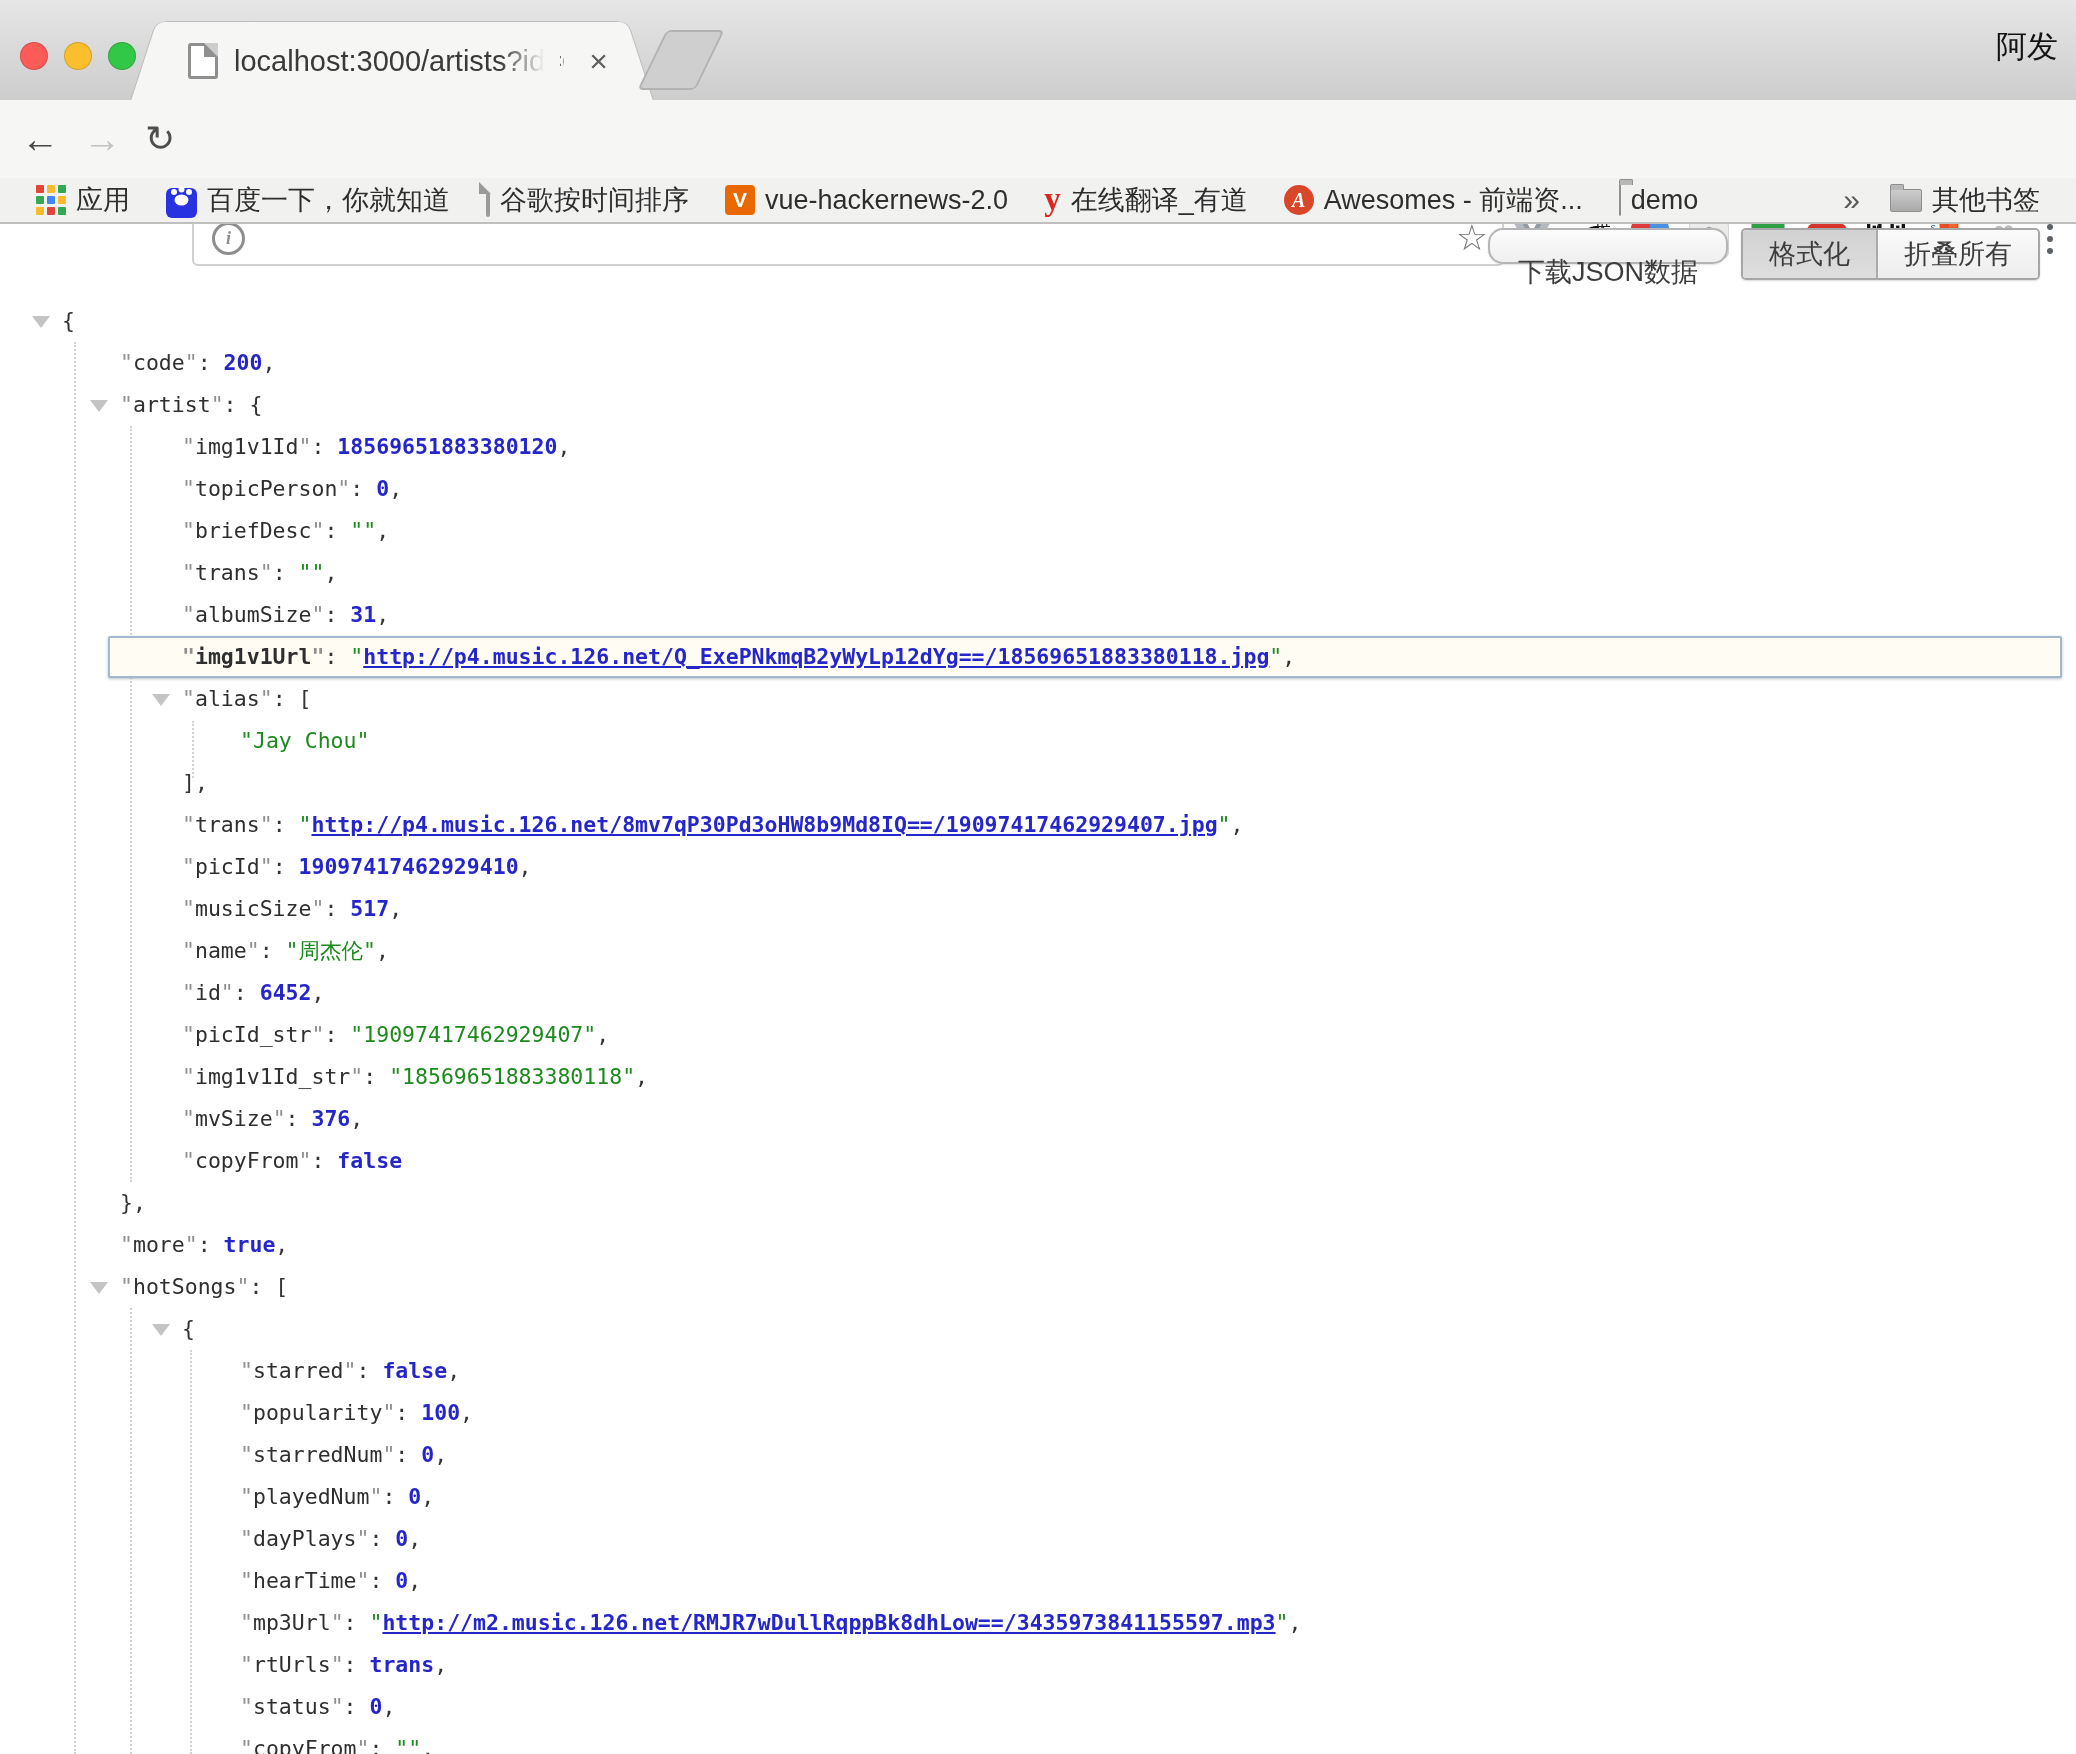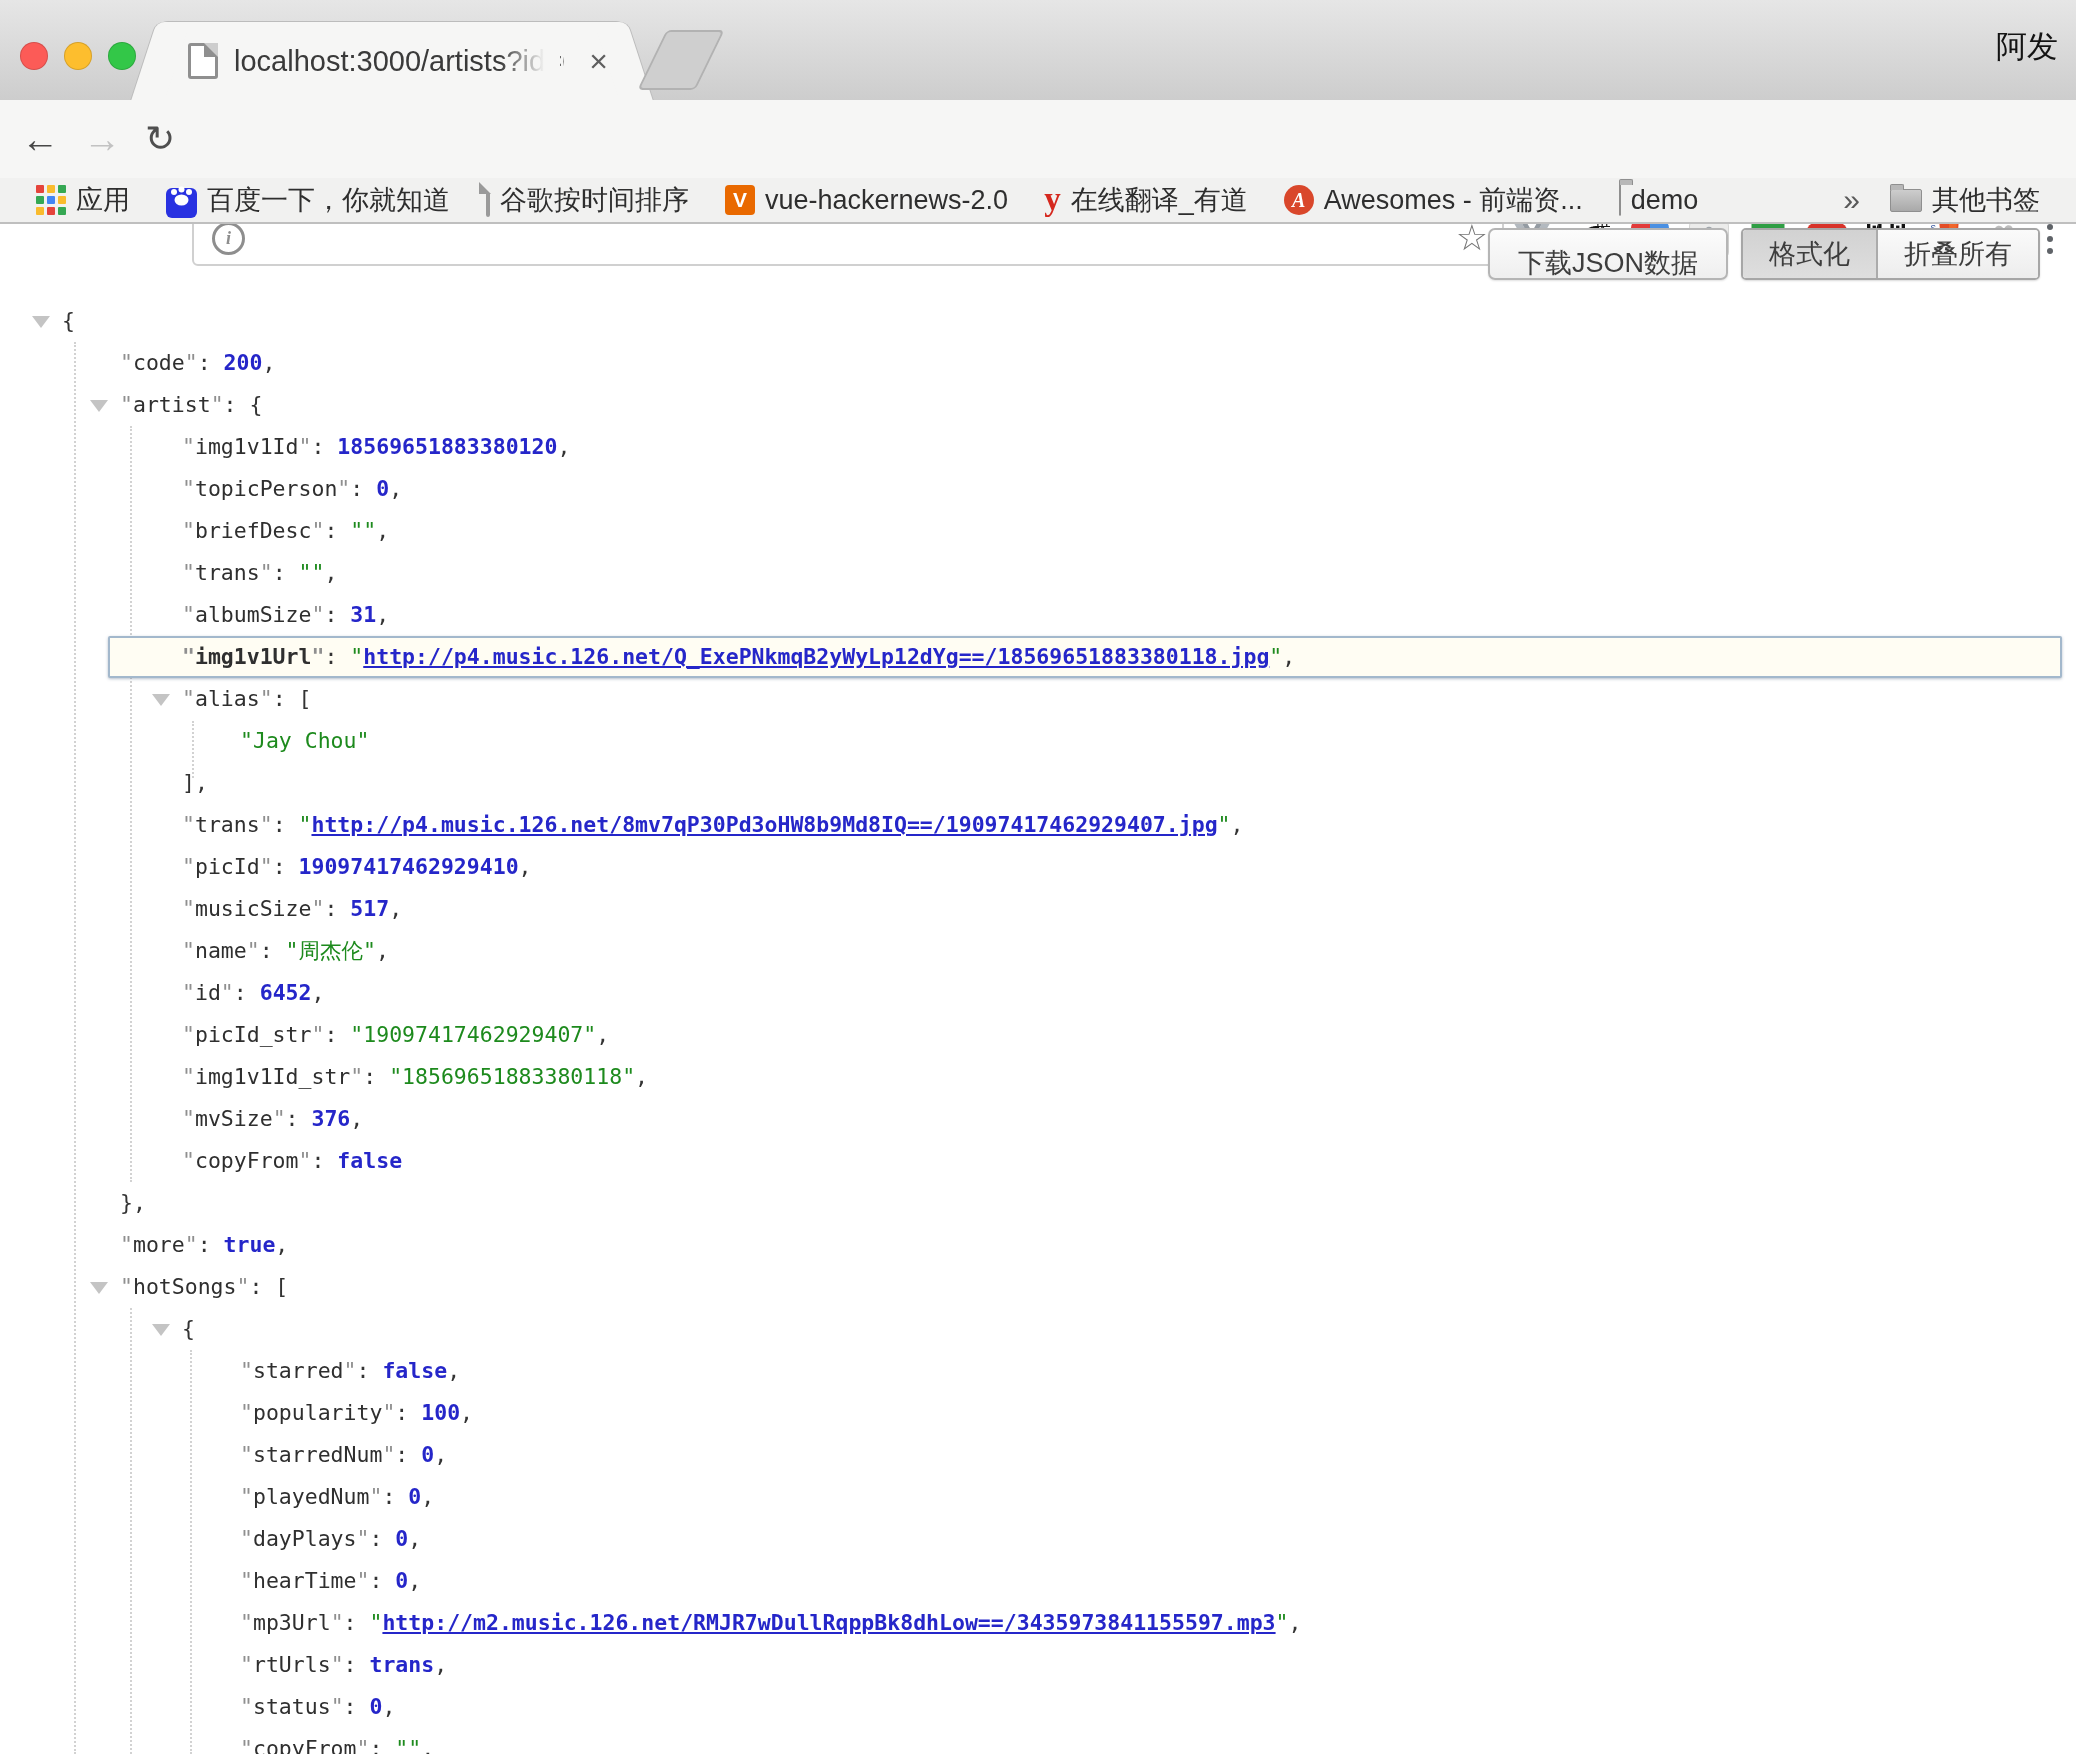--- a/index.html
+++ b/index.html
@@ -61,23 +61,23 @@
   .icon-page{width:22px;height:28px;background:#fff;border:2.5px solid #9a9a9a;border-radius:2px;position:relative;}
   .icon-page::after{content:'';position:absolute;right:-2.5px;top:-2.5px;border:6px solid #f1f1f0;
                     border-left-color:#9a9a9a;border-bottom-color:#9a9a9a;}
   .icon-vue{width:30px;height:30px;background:#e96900;border-radius:4px;color:#fff;display:flex;align-items:center;
             justify-content:center;font-weight:bold;font-size:21px;}
   .icon-youdao{color:#d5281e;font-weight:bold;font-size:33px;line-height:30px;font-family:"Liberation Serif",serif;}
   .icon-awesomes{width:30px;height:30px;border-radius:50%;background:#d9472b;color:#fff;display:flex;align-items:center;
             justify-content:center;font:italic bold 20px "Liberation Serif",serif;}
 
   
-  .btn-download{position:absolute;right:348px;top:228px;height:52px;line-height:52px;padding:7px 28px;
+  .btn-download{position:absolute;right:348px;top:228px;height:36px;line-height:52px;padding:16px 28px;
       font-size:27px;color:#3d3d3d;background:linear-gradient(#fcfcfc,#efefef);
-      border:2px solid #b5b5b5;border-radius:7px;box-sizing:border-box;box-shadow:0 1px 2px rgba(0,0,0,.12);}
+      border:2px solid #b5b5b5;border-radius:15px;box-sizing:border-box;box-shadow:0 1px 2px rgba(0,0,0,.12);}
   .seg{position:absolute;right:36px;top:228px;height:52px;display:flex;border:2px solid #a6a6a6;border-radius:5px;
        overflow:hidden;box-sizing:border-box;box-shadow:0 1px 2px rgba(0,0,0,.15);}
   .seg span{height:48px;line-height:48px;padding:0 26px;font-size:27px;color:#3d3d3d;}
   .seg .active{background:linear-gradient(#d2d2d2,#dedede);border-right:2px solid #ababab;}
   .seg .plain{background:linear-gradient(#fafafa,#ededed);}
 
   
   .jtree{position:absolute;left:0;top:300px;width:2076px;}
   .jline{height:42px;line-height:42px;position:relative;white-space:pre;
          font-family:"DejaVu Sans Mono",monospace;font-size:21.5px;box-sizing:border-box;}

